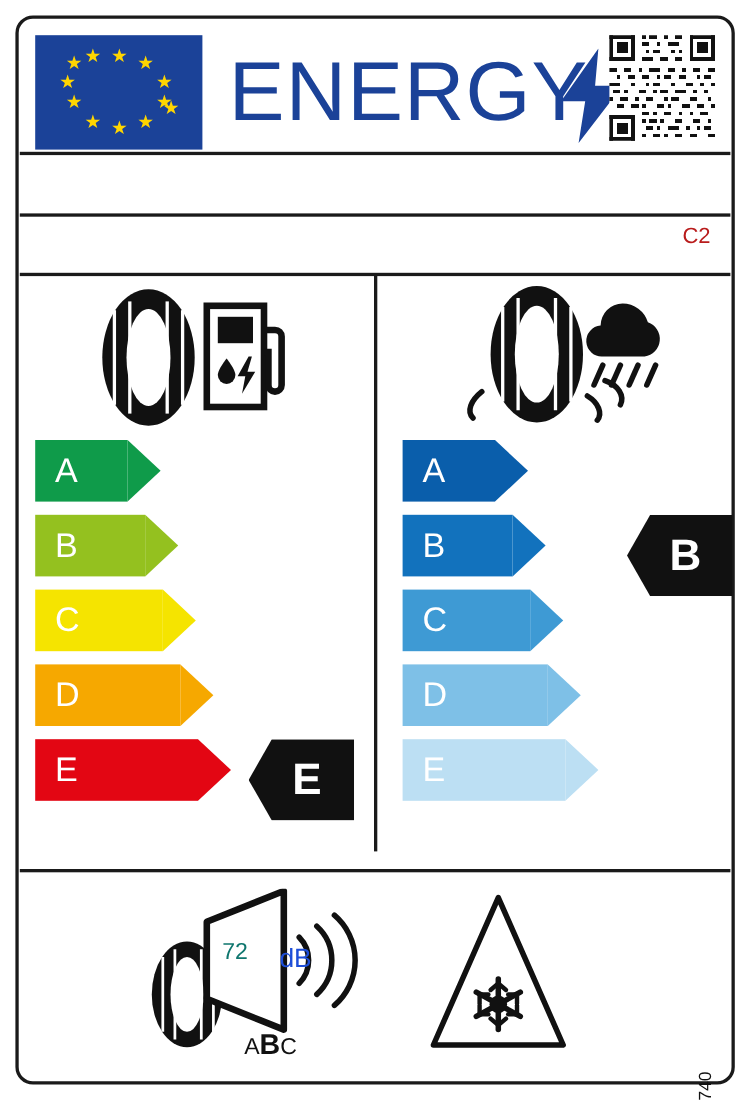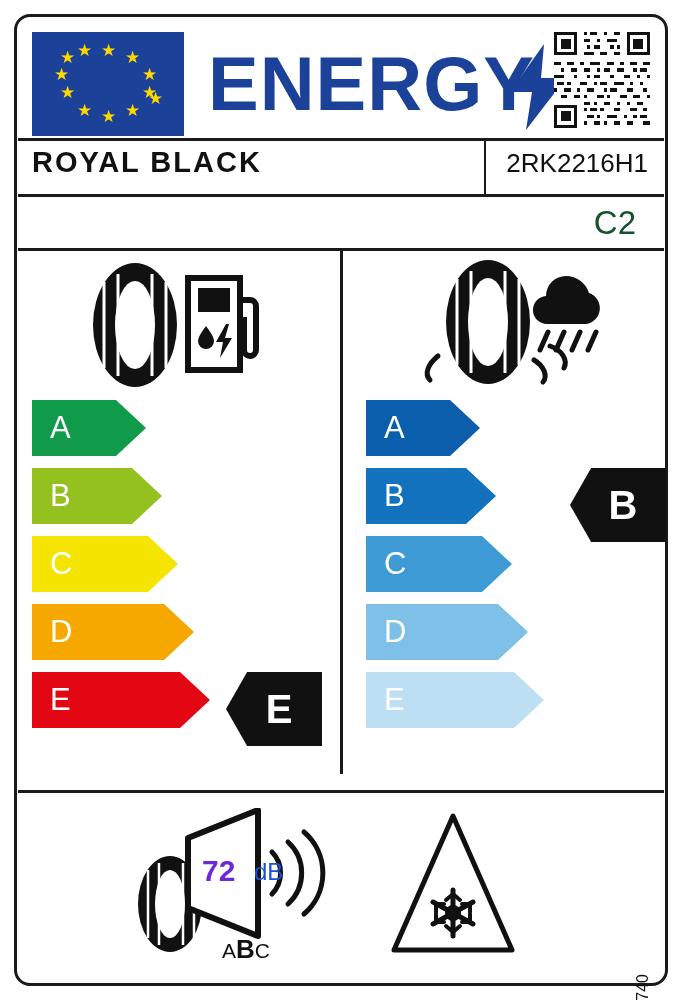--- a/index.html
+++ b/index.html
@@ -53,21 +53,21 @@
     line-height: 17px;
     width: 17px;
     height: 17px;
     text-align: center;
   }
   .energy-word {
     position: absolute;
     left: 190px;
     top: 24px;
     font-size: 76px;
-    font-weight: bold;
+    font-weight: normal;
     letter-spacing: 1px;
     color: #1b4298;
     line-height: 84px;
   }
   .bolt {
     position: absolute;
     left: 492px;
     top: 26px;
     width: 56px;
     height: 86px;
@@ -127,24 +127,24 @@
   }
   .tyre-size {
     position: absolute;
     left: 14px;
     top: 4px;
     font-size: 32px;
     color: #111;
   }
   .tyre-class {
     position: absolute;
-    right: 28px;
+    right: 18px;
     top: 8px;
-    font-size: 33px;
-    color: #14532d;
+    font-size: 20px;
+    color: #b91c1c;
   }
 
   
   .main {
     position: absolute;
     left: 18px;
     top: 250px;
     width: 646px;
     height: 540px;
   }
@@ -237,23 +237,23 @@
     position: absolute;
     left: 110px;
     top: 16px;
     width: 200px;
     height: 160px;
   }
   .db-value {
     position: absolute;
     left: 74px;
     top: 46px;
-    font-size: 30px;
-    font-weight: bold;
-    color: #6d28d9;
+    font-size: 21px;
+    font-weight: normal;
+    color: #0f766e;
   }
   .db-unit {
     position: absolute;
     left: 126px;
     top: 50px;
     font-size: 24px;
     color: #1d4ed8;
   }
   .noise-classes {
     position: absolute;
@@ -416,25 +416,20 @@
         <rect x="15" y="27" width="1" height="1"></rect>
           <rect x="18" y="27" width="2" height="1"></rect>
         <rect x="22" y="27" width="2" height="1"></rect>
           <rect x="27" y="27" width="2" height="1"></rect>
       </g>
     </svg>
   </div>
 
   <div class="rule" style="left:18px; top:138px; width:646px; height:3px;"></div>
 
-  <div class="brand-row">
-    <div class="brand-name">ROYAL BLACK</div>
-    <div class="vline-brand"></div>
-    <div class="brand-code">2RK2216H1</div>
-  </div>
 
   <div class="rule" style="left:18px; top:194px; width:646px; height:3px;"></div>
 
   <div class="size-row">
     <div class="tyre-class">C2</div>
   </div>
 
   <div class="rule" style="left:18px; top:248px; width:646px; height:3px;"></div>
 
   <div class="main">

